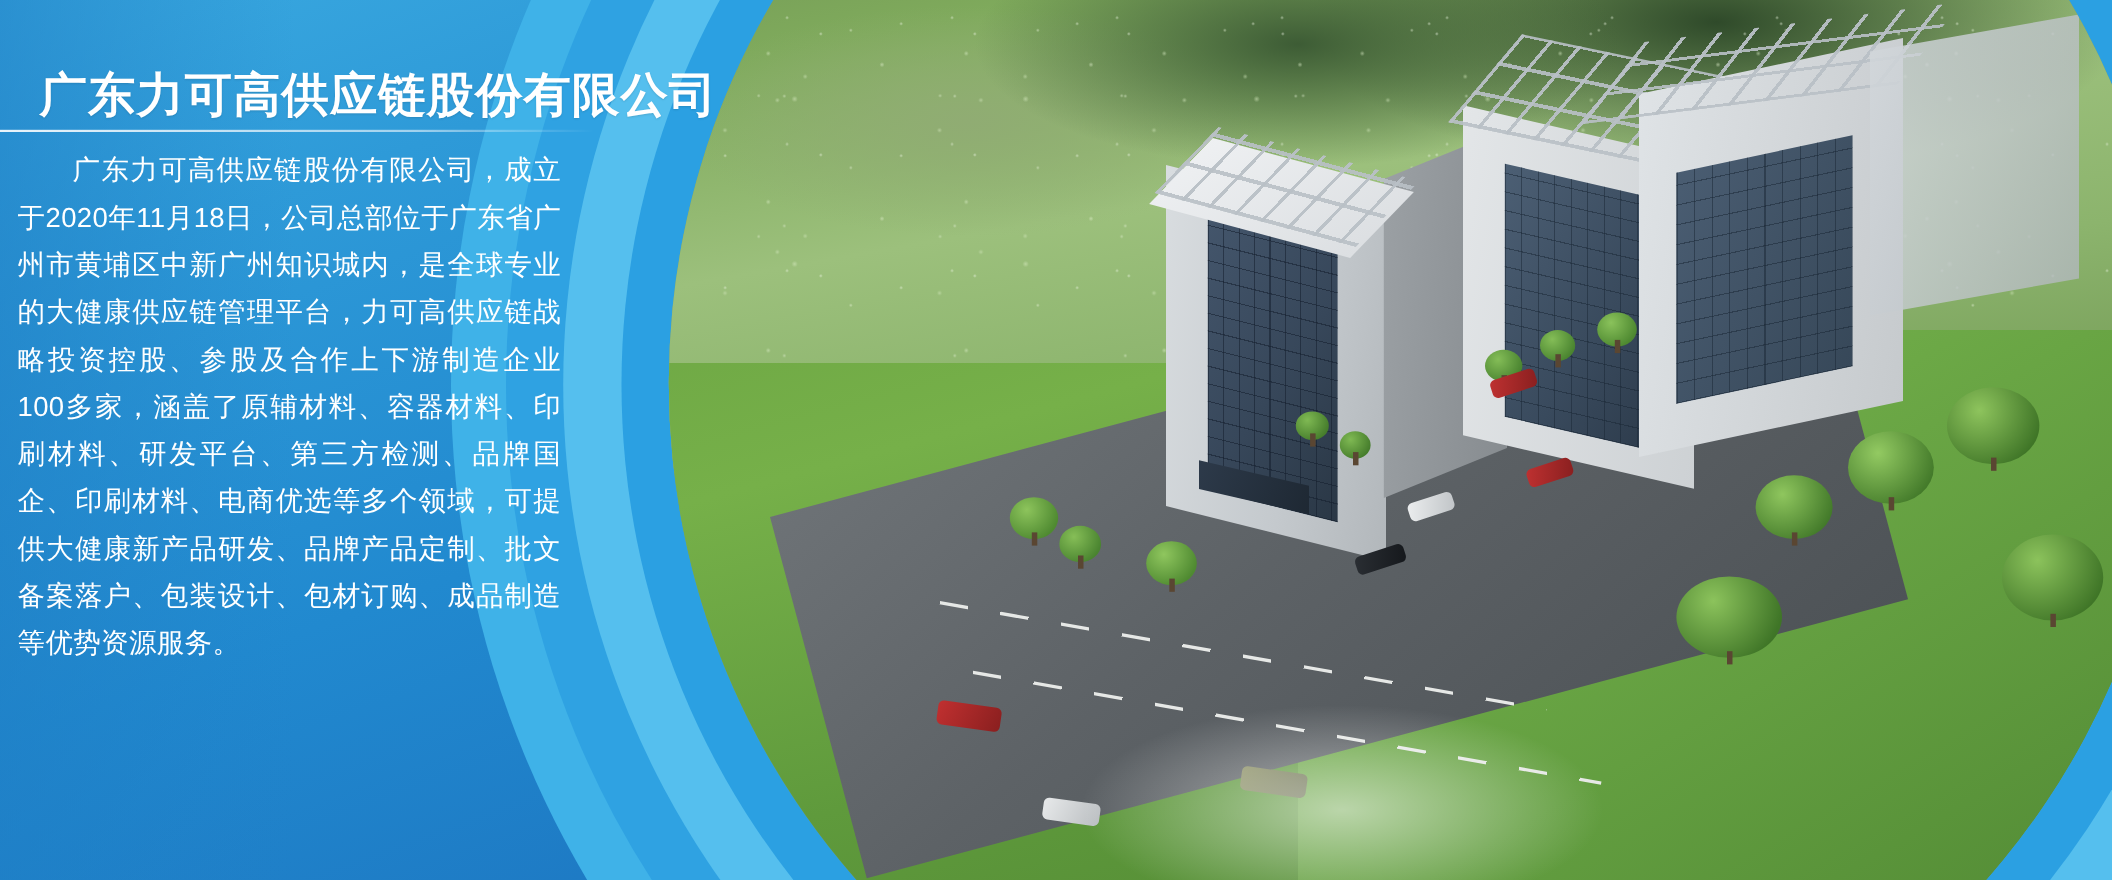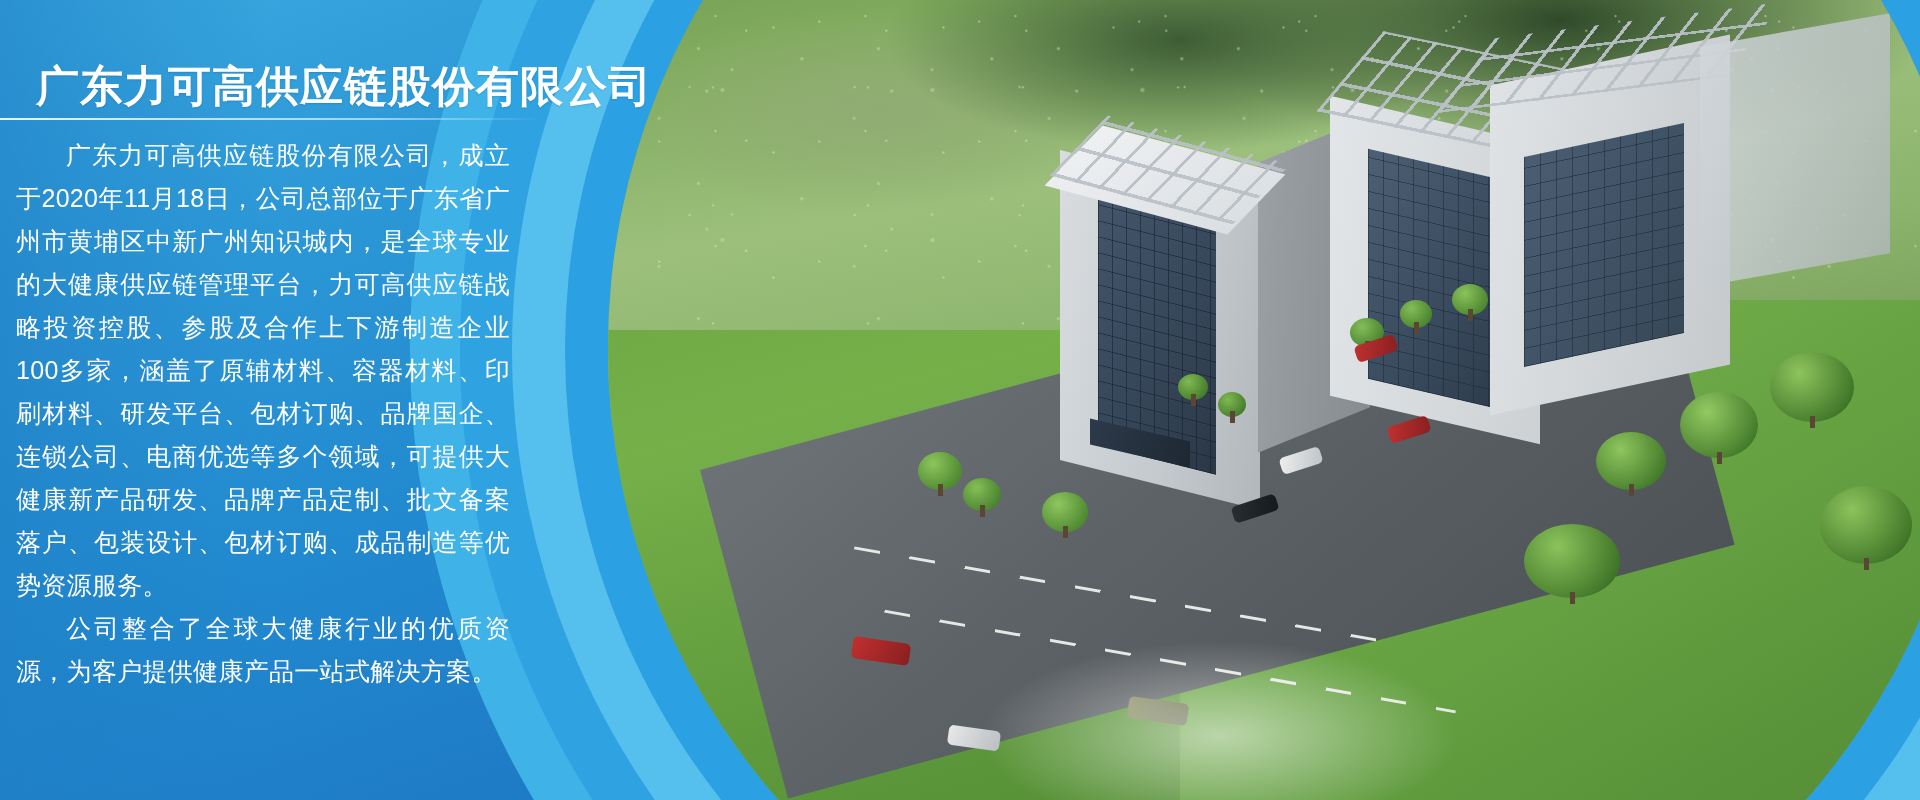--- a/index.html
+++ b/index.html
@@ -271,18 +271,17 @@
 
       <div class="ph" id="mist"></div>
     </div>
   </div>
   <div id="photo-fade"></div>
 
   <div id="text-col">
     <div id="page-title">广东力可高供应链股份有限公司</div>
     <div id="title-rule"></div>
     <div id="body-text">
-      <p>广东力可高供应链股份有限公司，成立于2020年11月18日，公司总部位于广东省广州市黄埔区中新广州知识城内，是全球专业的大健康供应链管理平台，力可高供应链战略投资控股、参股及合作上下游制造企业100多家，涵盖了原辅材料、容器材料、印刷材料、研发平台、包材订购、品牌国企、连锁公司、电商优选等多个领域，可提供大健康新产品研发、品牌产品定制、批文备案落户、包装设计、包材订购、成品制造等优势资源服务。</p>
-      <p>公司整合了全球大健康行业的优质资源，为客户提供健康产品一站式解决方案。</p>
+      <p>广东力可高供应链股份有限公司，成立于2020年11月18日，公司总部位于广东省广州市黄埔区中新广州知识城内，是全球专业的大健康供应链管理平台，力可高供应链战略投资控股、参股及合作上下游制造企业100多家，涵盖了原辅材料、容器材料、印刷材料、研发平台、第三方检测、品牌国企、印刷材料、电商优选等多个领域，可提供大健康新产品研发、品牌产品定制、批文备案落户、包装设计、包材订购、成品制造等优势资源服务。</p>
     </div>
   </div>
 
 </div>
 
 </body></html>

